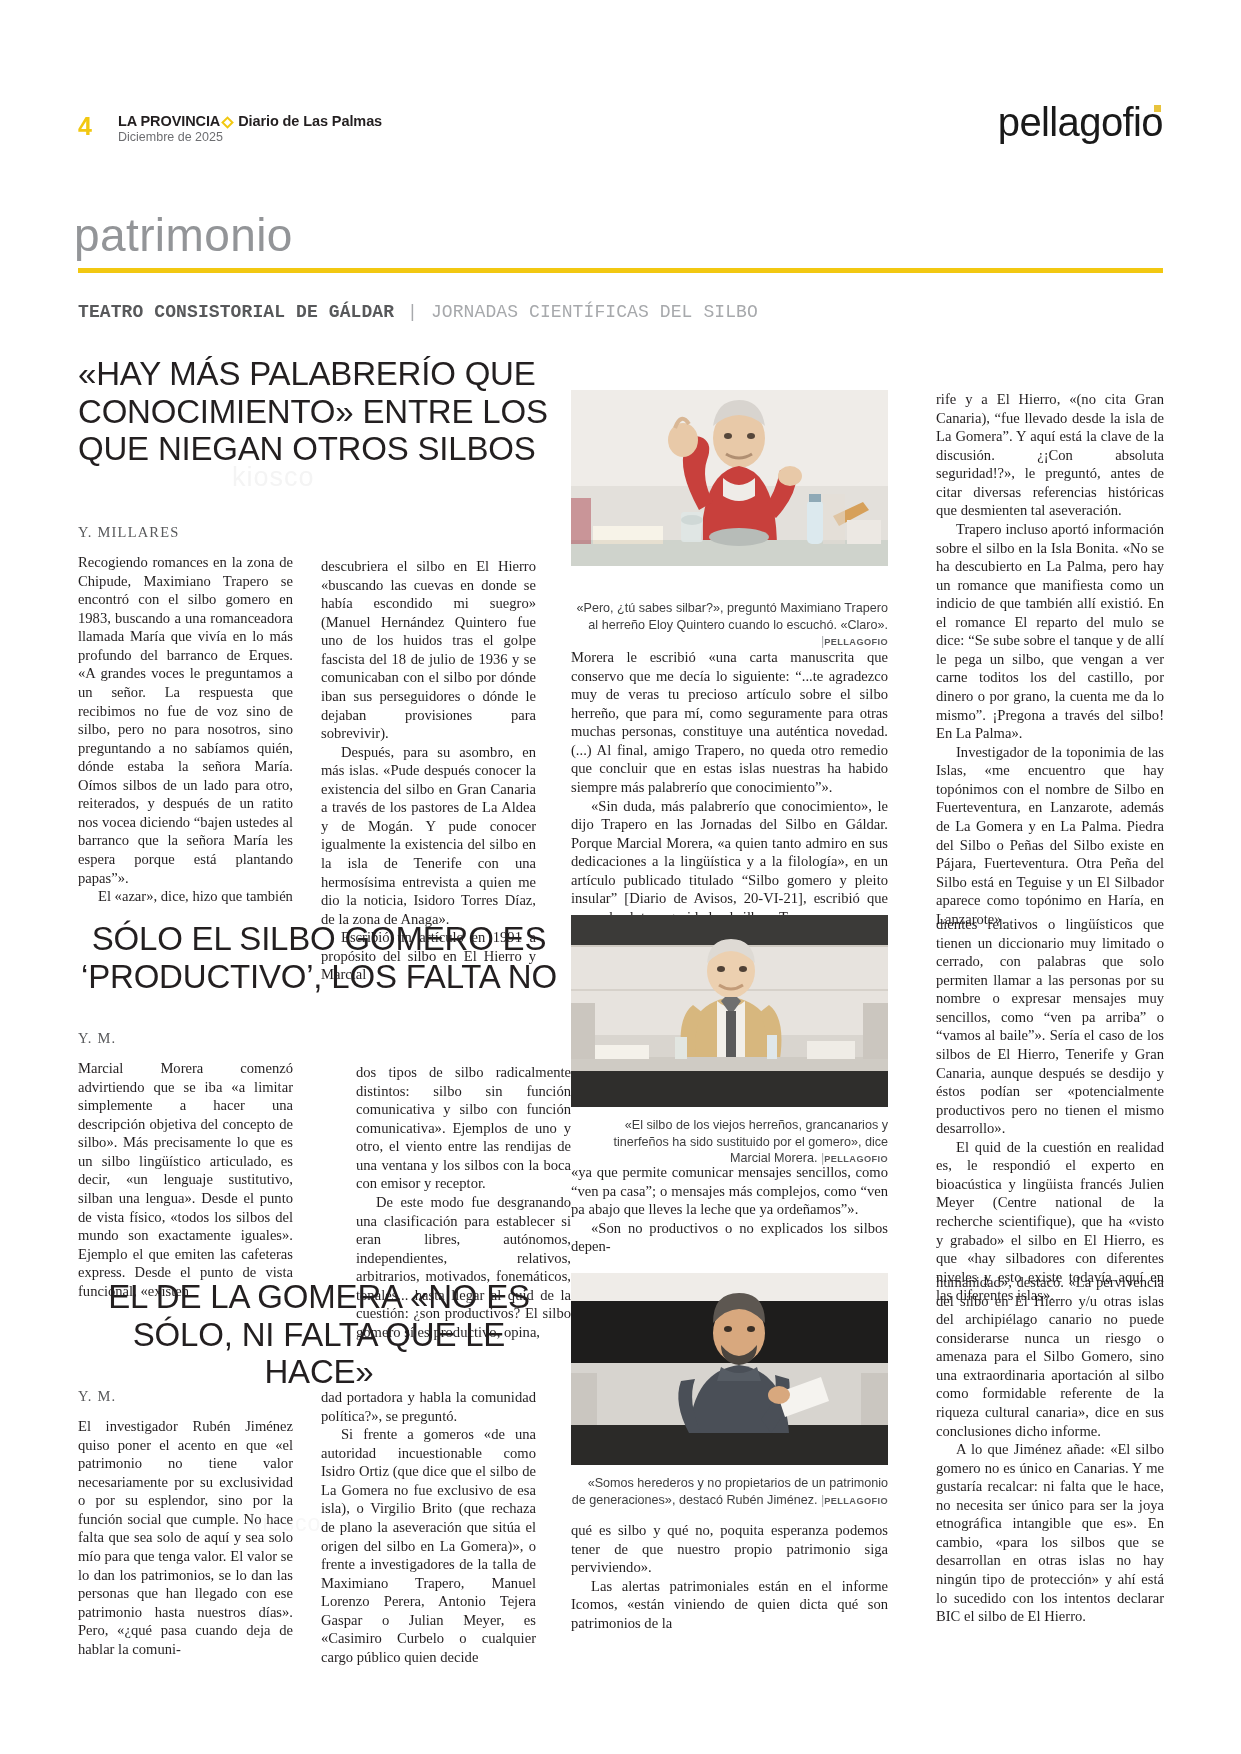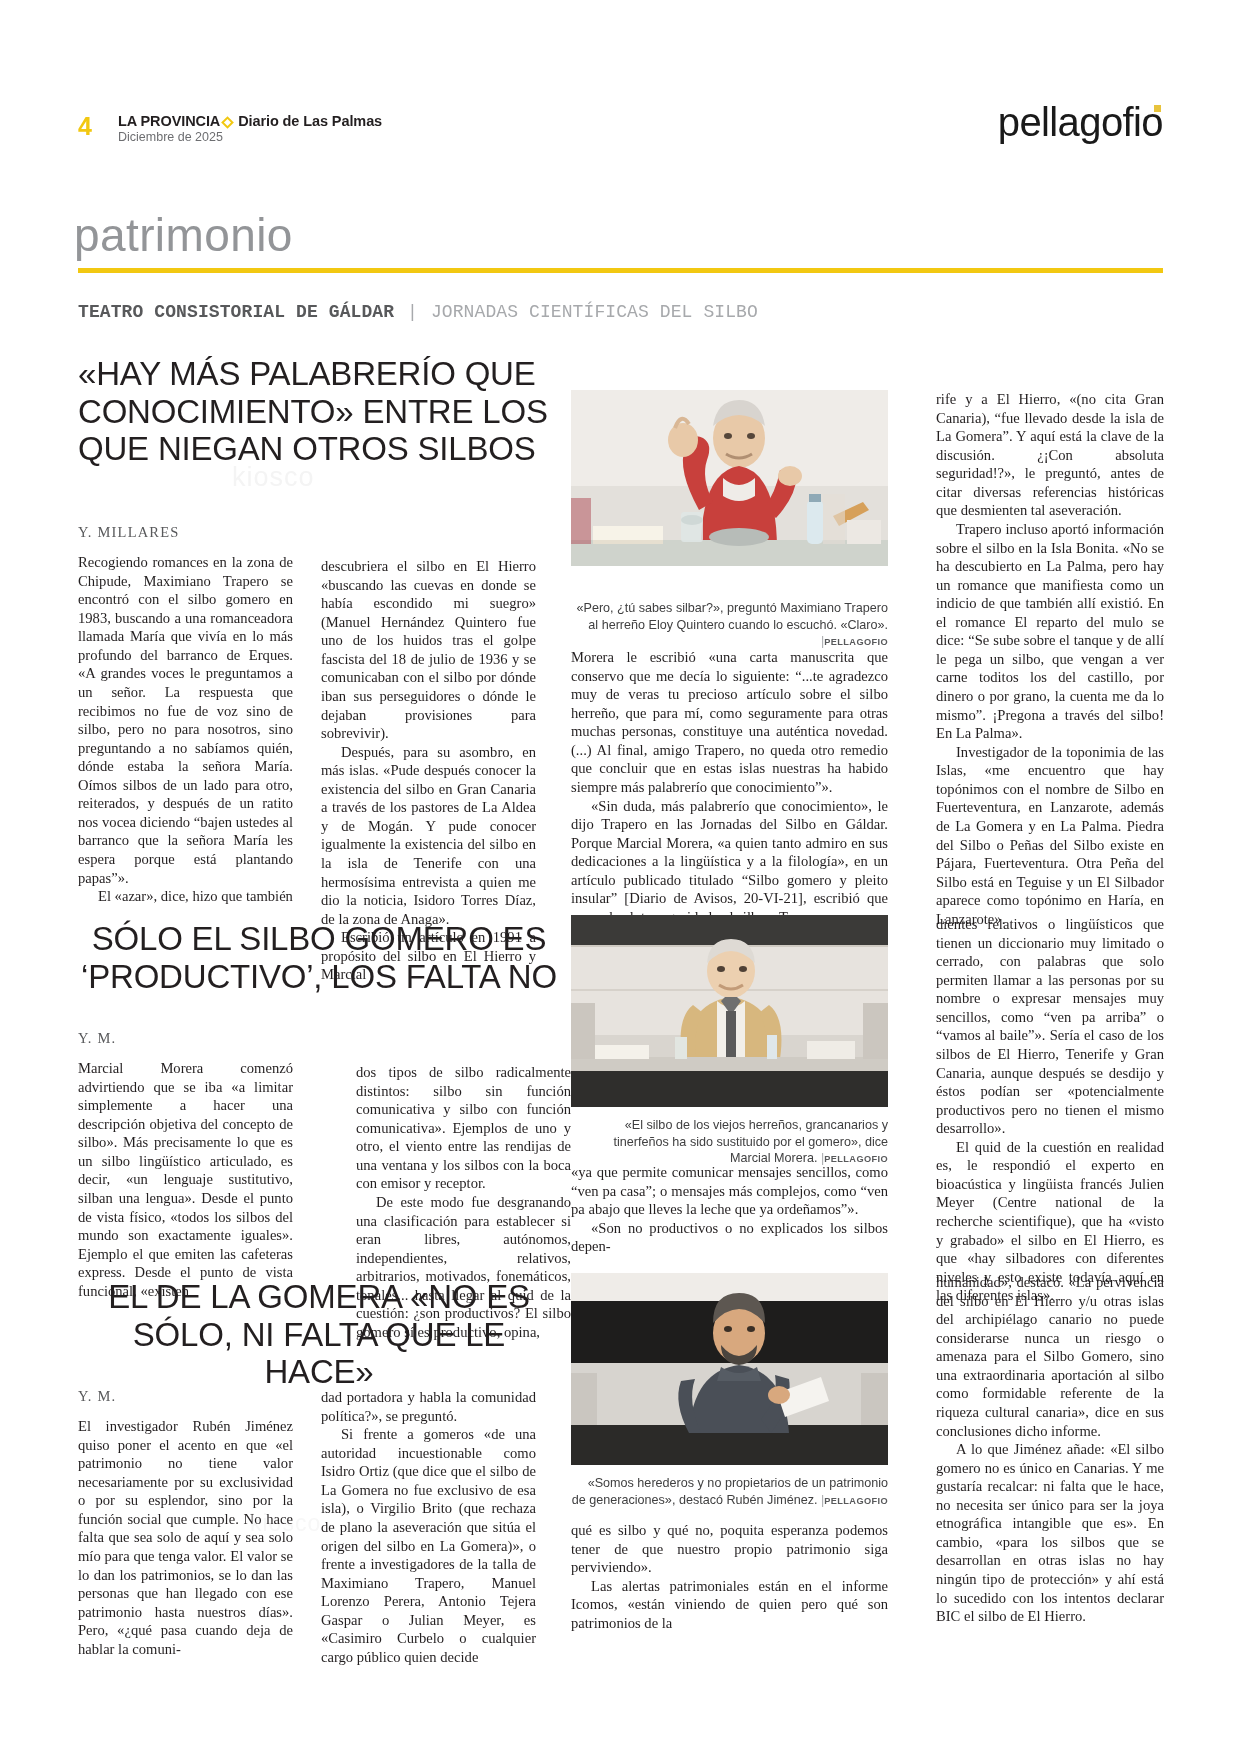--- a/index.html
+++ b/index.html
@@ -353,21 +353,21 @@
   </div>
 
   <div class="caption" style="left:571px; top:1475px; width:317px;">
     <span>«Somos herederos y no propietarios de un patrimonio de generaciones», destacó Rubén Jiménez.</span>
     <span class="bar">|</span><span class="credit">PELLAGOFIO</span>
   </div>
 
   <div class="art" style="left:571px; top:1521px; width:317px;">
     <div class="col">
       <p class="first">qué es silbo y qué no, poquita esperanza podemos tener de que nuestro propio patrimonio siga perviviendo».</p>
-      <p>Las alertas patrimoniales están en el informe Icomos, «están viniendo de quien pero qué son patrimonios de la</p>
+      <p>Las alertas patrimoniales están en el informe Icomos, «están viniendo de quien dicta qué son patrimonios de la</p>
     </div>
   </div>
 
   <div class="art" style="left:936px; top:1273px; width:228px;">
     <div class="col">
       <p class="first">humanidad», destacó. «La pervivencia del silbo en El Hierro y/u otras islas del archipiélago canario no puede considerarse nunca un riesgo o amenaza para el Silbo Gomero, sino una extraordinaria aportación al silbo como formidable referente de la riqueza cultural canaria», dice en sus conclusiones dicho informe.</p>
       <p>A lo que Jiménez añade: «El silbo gomero no es único en Canarias. Y me gustaría recalcar: ni falta que le hace, no necesita ser único para ser la joya etnográfica intangible que es». En cambio, «para los silbos que se desarrollan en otras islas no hay ningún tipo de protección» y ahí está lo sucedido con los intentos declarar BIC el silbo de El Hierro.</p>
     </div>
   </div>
 

